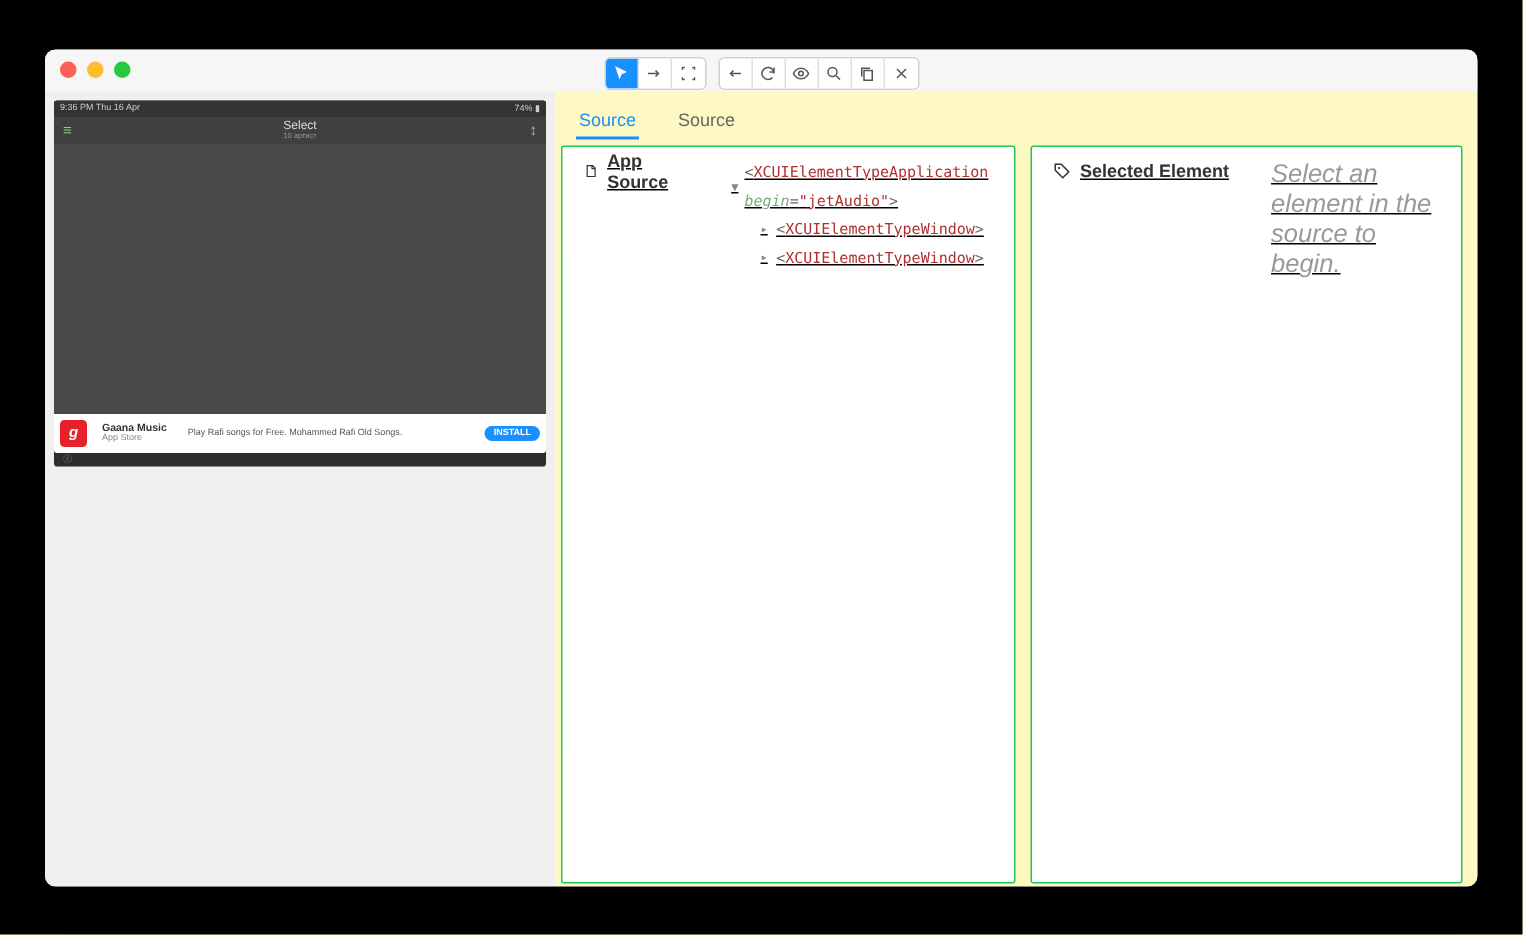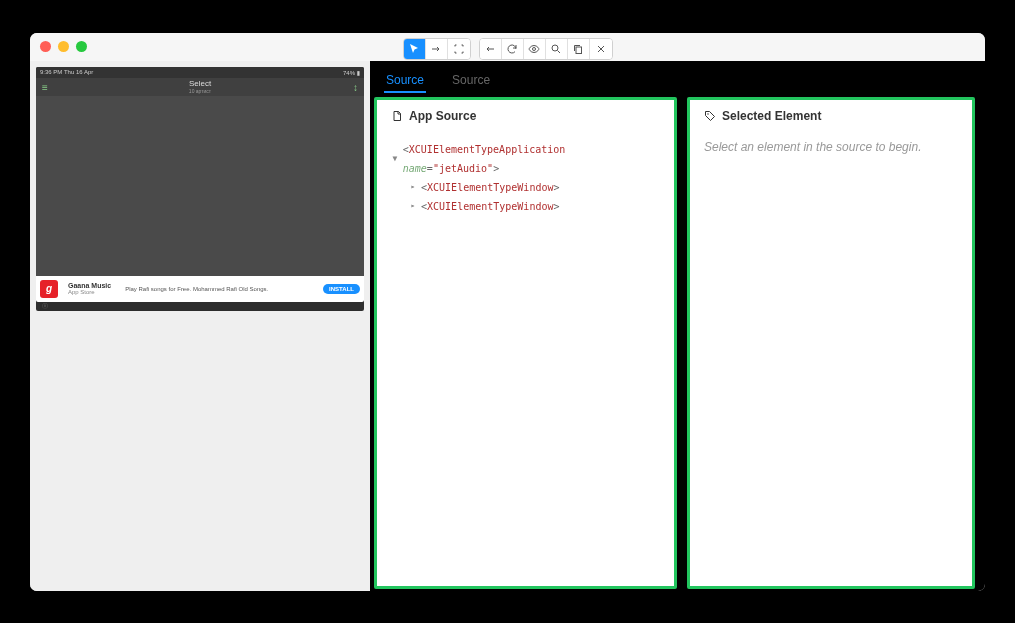--- a/index.html
+++ b/index.html
@@ -27,32 +27,32 @@
 .device-header .sub { font-size: 5px; color: #999; }
 .device-body { height: 180px; background: #4a4a4a; }
 .ad-bar { height: 26px; background: #fff; display: flex; align-items: center; padding: 2px 4px; gap: 6px; border-bottom-left-radius: 2px; border-bottom-right-radius: 2px; }
 .ad-icon { width: 18px; height: 18px; background: #e62129; border-radius: 3px; color: #fff; display: flex; align-items: center; justify-content: center; font-weight: bold; font-style: italic; font-size: 10px; }
 .ad-titlebox { display: flex; flex-direction: column; line-height: 1; margin-left: 4px; margin-right: 8px; }
 .ad-title { font-size: 7px; font-weight: 600; color: #333; }
 .ad-sub { font-size: 6px; color: #888; }
 .ad-desc { font-size: 6px; color: #555; flex: 1; }
 .ad-install { background: #1890ff; color: #fff; font-size: 6px; padding: 2px 6px; border-radius: 8px; font-weight: 600; cursor: pointer; }
 .ad-close { font-size: 6px; color: #666; margin-left:4px; }
-.right-pane { flex: 1; display: flex; flex-direction: column; background: #000000; }
+.right-pane { flex: 1; display: flex; flex-direction: column; background: #fef9c3; }
 .tabs { display: flex; gap: 24px; padding: 8px 14px 0 14px; height: 32px; }
 .tab { font-size: 12px; color: #666; padding: 4px 2px; cursor: pointer; border-bottom: 2px solid transparent; }
 .tab.active { color: #1890ff; border-bottom: 2px solid #1890ff; }
 .panels { flex: 1; display: flex; gap: 10px; padding: 4px 10px 2px 4px; }
-.panel { background: #fff; border: 3px solid #22c55e; border-radius: 2px; display: flex; flex-direction: column; }
+.panel { background: #fff; border: 1px solid #22c55e; border-radius: 2px; display: flex; flex-direction: row; text-decoration: underline; }
 .panel.left { flex: 1; }
 .panel.right { width: 288px; }
 .panel-header { height: 32px; padding: 0 14px; display: flex; align-items: center; font-size: 12px; font-weight: 600; color: #333; gap: 6px; }
 .panel-header svg { width: 12px; height: 12px; }
 .panel-body { padding: 8px 14px; font-size: 11px; color: #666; flex: 1; }
-.hint { font-style: italic; color: #999; font-size: 12px; }
+.hint { font-style: italic; color: #999; font-size: 17px; }
 .tree { font-family: Menlo, Consolas, monospace; font-size: 10px; line-height: 1.9; }
 .tree-row { display: flex; align-items: center; gap: 4px; cursor: pointer; }
 .caret { width: 8px; height: 8px; display: inline-flex; align-items: center; justify-content: center; color: #888; font-size: 8px; }
 .tag { color: #b03030; }
 .attr-name { color: #7a7; font-style: italic; }
 .attr-val { color: #b03030; }
 .ind1 { margin-left: 0; }
 .ind2 { margin-left: 18px; }
 </style>
 </head>
@@ -160,21 +160,21 @@
           <div class="panel-header">
             <svg viewBox="0 0 24 24">
                 <path fill="none" stroke="currentColor" stroke-width="2" d="M6 3h9l4 4v14H6z M14 3v5h5"></path>
               </svg>
             <span>App Source</span>
           </div>
           <div class="panel-body">
             <div class="tree">
               <div class="tree-row ind1">
                 <span class="caret">▼</span>
-                <span>&lt;<span class="tag">XCUIElementTypeApplication</span> <span class="attr-name">name</span>=<span class="attr-val">"<span>jetAudio</span>"</span>&gt;</span>
+                <span>&lt;<span class="tag">XCUIElementTypeApplication</span> <span class="attr-name">begin</span>=<span class="attr-val">"<span>jetAudio</span>"</span>&gt;</span>
               </div>
               <div class="tree-row ind2">
                 <span class="caret">▸</span>
                 <span>&lt;<span class="tag">XCUIElementTypeWindow</span>&gt;</span>
               </div>
               <div class="tree-row ind2">
                 <span class="caret">▸</span>
                 <span>&lt;<span class="tag">XCUIElementTypeWindow</span>&gt;</span>
               </div>
             </div>

